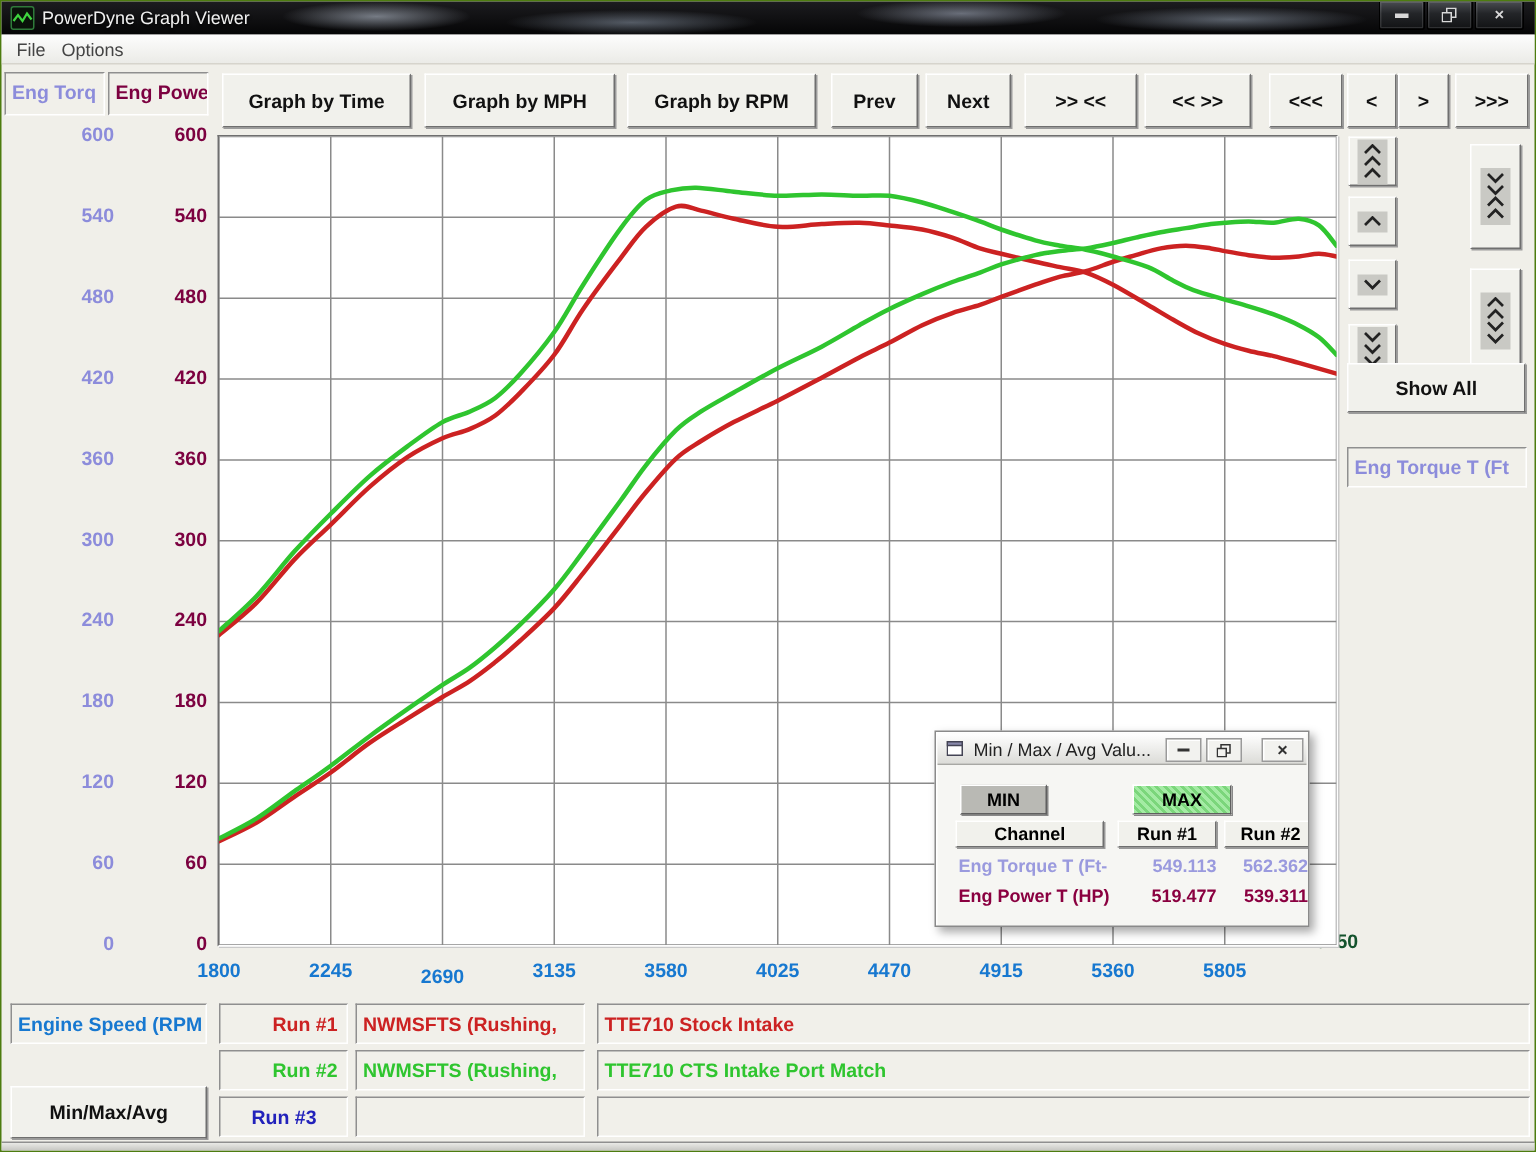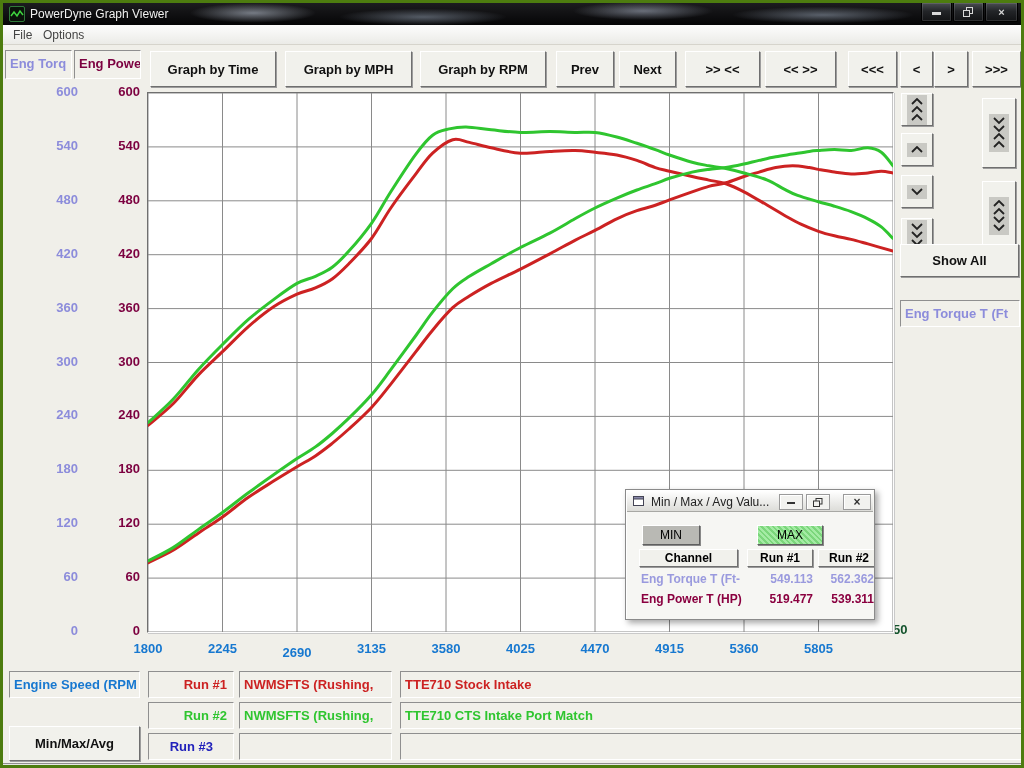--- a/index.html
+++ b/index.html
@@ -1,18 +1,18 @@
 <!DOCTYPE html>
 <html><head>
 <meta charset="utf-8">
 <style>
   * { margin:0; padding:0; box-sizing:border-box; }
   html,body { background:#2a2a2a; }
   body { font-family:"Liberation Sans", sans-serif; }
-  #app { position:relative; width:1024px; height:768px; background:#f0efe9; overflow:hidden; border:3px solid #4d7c0f; }
+  #app { position:relative; width:1024px; height:768px; background:#f0efe9; overflow:hidden; border:1px solid #4d7c0f; }
 
   
   .titlebar { position:absolute; left:0; top:0; width:1024px; height:22px;
     background:#0b0b0d;
     background-image:
       radial-gradient(ellipse 90px 14px at 250px 10px, rgba(200,210,225,.55), rgba(200,210,225,0) 70%),
       radial-gradient(ellipse 120px 12px at 420px 14px, rgba(170,185,205,.45), rgba(170,185,205,0) 70%),
       radial-gradient(ellipse 100px 13px at 640px 8px, rgba(190,200,220,.5), rgba(190,200,220,0) 70%),
       radial-gradient(ellipse 130px 12px at 820px 12px, rgba(180,195,215,.45), rgba(180,195,215,0) 70%),
       linear-gradient(#1c1c1f, #050506);
@@ -42,21 +42,21 @@
   
   .scroll-btn { position:absolute; background:#f1f1ec; border:1px solid; border-color:#ffffff #6f6f6f #6f6f6f #ffffff; box-shadow:1px 1px 0 #9c9c9c; display:flex; align-items:center; justify-content:center; }
   .scroll-inner { background:#c9c9c4; padding:3px 4px; line-height:0; }
 
   
   .popup { position:absolute; left:622px; top:486px; width:250px; height:131px; background:#f6f6f3; border:1px solid #8a8a8a; box-shadow:inset 1px 1px 0 #ffffff, 3px 3px 6px rgba(0,0,0,.35); overflow:hidden; }
   .popup-titlebar { position:absolute; left:1px; top:1px; right:1px; height:21px; background:linear-gradient(#ffffff,#dcdcd8); border-bottom:1px solid #a8a8a4; }
   .popup-title { position:absolute; left:24px; top:4px; font-size:12px; color:#222; white-space:nowrap; }
   .popup-cap { position:absolute; top:3px; width:24px; height:16px; background:#f2f2ef; border:1px solid #9a9a9a; box-shadow:inset 1px 1px 0 #fff; text-align:center; font-size:10px; line-height:14px; color:#333; }
   .popup-doc-icon { position:absolute; left:6px; top:4px; width:13px; height:12px; }
-  .minmax-btn { position:absolute; height:20px; border:1px solid; border-color:#ffffff #5f5f5f #5f5f5f #ffffff; box-shadow:1px 1px 0 #888; font-size:12px; font-weight:normal; display:flex; align-items:center; justify-content:center; }
+  .minmax-btn { position:absolute; height:20px; border:1px solid; border-color:#ffffff #5f5f5f #5f5f5f #ffffff; box-shadow:1px 1px 0 #888; font-size:12px; font-weight:bold; display:flex; align-items:center; justify-content:center; }
   .col-head { position:absolute; height:18px; background:#f1f1ec; border:1px solid; border-color:#ffffff #6f6f6f #6f6f6f #ffffff; box-shadow:1px 1px 0 #999; font-size:12px; font-weight:bold; display:flex; align-items:center; justify-content:center; }
   .pop-cell { position:absolute; font-size:12px; font-weight:bold; white-space:nowrap; }
   .pop-val { text-align:right; }
 
   
   .legend-label { font-weight:bold; font-size:13px; line-height:25px; }
 </style>
 </head>
 <body>
 

